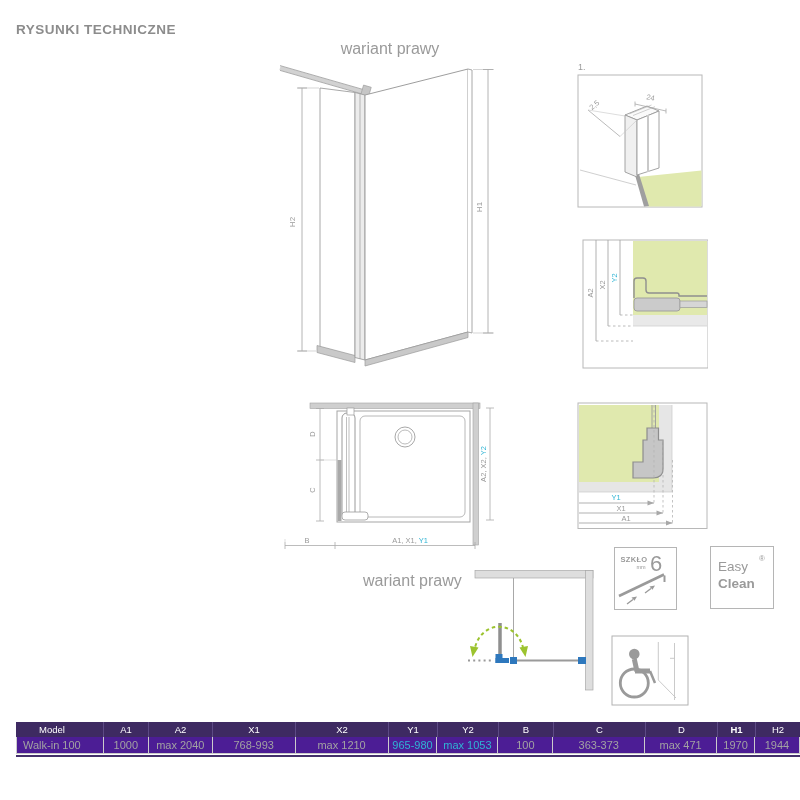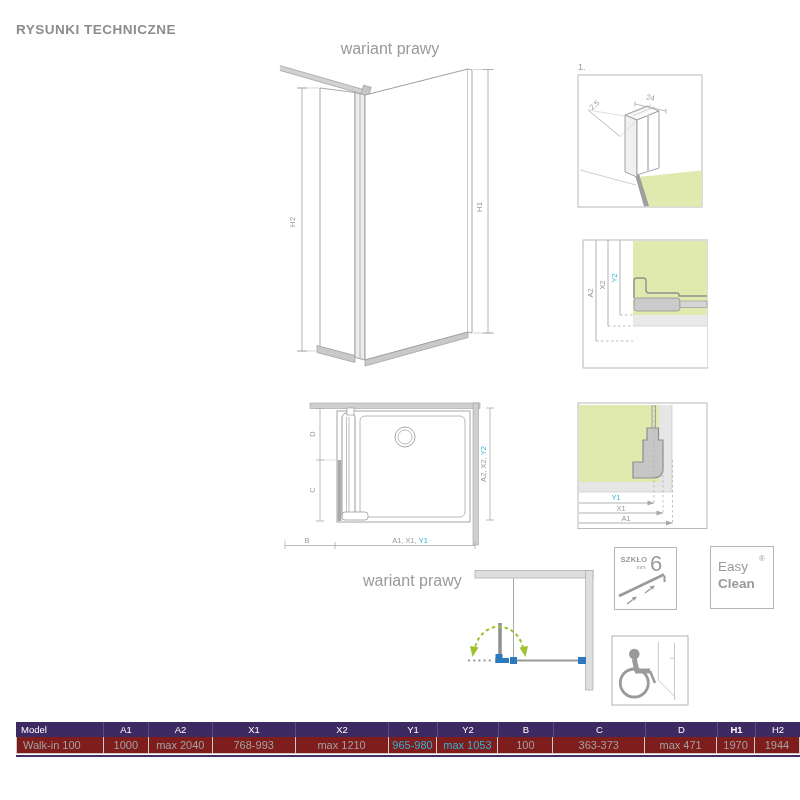--- a/index.html
+++ b/index.html
@@ -13,23 +13,23 @@
   svg text{font-family:"Liberation Sans",sans-serif;fill:#9a9a9a;}
   .dimlab{font-size:8px;fill:#9a9a9a;}
   .dimlab-s{font-size:7.5px;fill:#9a9a9a;}
   .cyan{fill:#2fb4d4;}
   
   #dims-table{left:16px;top:722px;width:784px;}
   .tr{display:flex;}
   .th,.td{box-sizing:border-box;overflow:hidden;white-space:nowrap;}
   .th{height:15px;line-height:15px;background:#3e2a62;color:#fff;font-size:9.5px;
       text-align:center;border-left:1px solid #5d4a85;}
-  .th:first-child{border-left:1px solid #3e2a62;text-align:left;padding-left:4px;}
+  .th:first-child{border-left:1px solid #3e2a62;text-align:left;padding-left:22px;}
   .th.bold{font-weight:bold;}
-  .td{height:17px;line-height:16px;background:#7f1d1d;color:#a2a2a2;font-size:11px;
+  .td{height:17px;line-height:16px;background:#4c1d95;color:#a2a2a2;font-size:11px;
       text-align:center;border-right:1px solid #cbcbcb;border-bottom:1px solid #cbcbcb;}
   .tr.values{border-left:1px solid #cbcbcb;}
   .td:first-child{text-align:left;padding-left:6px;}
   .td.cyan-t{color:#2fb4d4;}
   .c0{width:87px}.c1{width:45px}.c2{width:64px}.c3{width:83px}.c4{width:93px}.c5{width:49px}
   .c6{width:61px}.c7{width:55px}.c8{width:92px}.c9{width:72px}.c10{width:38px}.c11{width:45px}
   .purple-rule{height:2px;background:#43306b;margin-top:1px;}
 </style>
 </head>
 <body>

